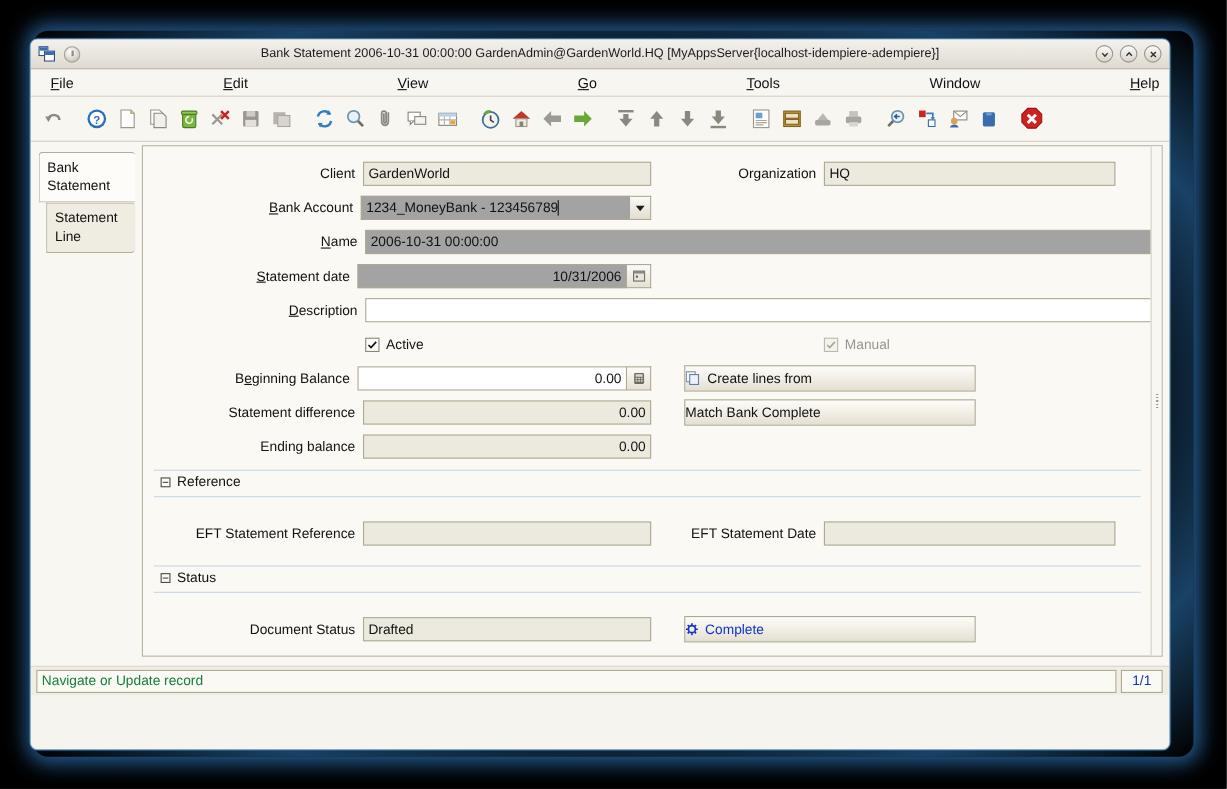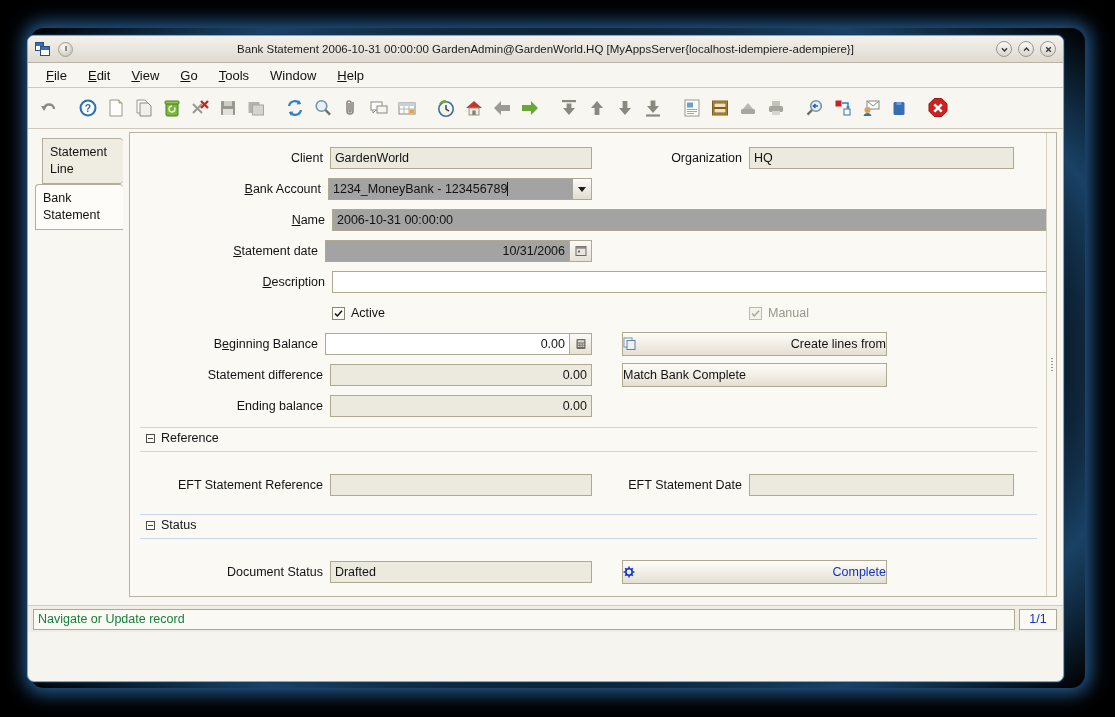--- a/index.html
+++ b/index.html
@@ -129,20 +129,21 @@
 
   
   #menubar {
     height: 24px;
     background: #f8f6f1;
     border-bottom: 1px solid #cfc9bb;
     display: flex;
     align-items: center;
     padding-left: 9px;
     gap: 3px;
+    justify-content: space-between;
   }
   .menu-item {
     font-size: 13px;
     color: #111;
     padding: 2px 9px;
     cursor: default;
     white-space: nowrap;
   }
   .menu-item .mn { text-decoration: underline; }
 
@@ -345,21 +346,21 @@
 
   
   .btn {
     height: 24px;
     border: 1px solid #b0a992;
     background: linear-gradient(to bottom, #fdfcf8 0%, #f2efe6 48%, #e4dfd2 100%);
     font-size: 12.5px;
     color: #121212;
     display: flex;
     align-items: center;
-    justify-content: space-between;
+    justify-content: flex-start;
     gap: 6px;
     box-sizing: border-box;
     width: 265px;
     white-space: nowrap;
   }
   .btn.link { color: #1134c8; }
 
   
   .section {
     margin: 10px 0 6px 0;
@@ -682,25 +683,25 @@
         <svg width="22" height="22" viewBox="0 0 22 22">
             <path d="M7.3 1.5 h7.4 L20 6.8 v7.4 L14.7 19.5 H7.3 L2 14.2 V6.8 Z" fill="#cc2222" stroke="#9e1414"></path>
             <path d="M7.3 7.3 L14.7 14.7 M14.7 7.3 L7.3 14.7" stroke="#fff" stroke-width="2.6"></path>
           </svg>
       </span>
     </div>
 
     <div id="content">
 
       <div id="tabstrip">
+        <div class="vtab sel">
+          <span>Bank Statement</span>
+        </div>
         <div class="vtab unsel">
           <span>Statement Line</span>
-        </div>
-        <div class="vtab sel">
-          <span>Bank Statement</span>
         </div>
       </div>
 
       <div id="panel">
         <div id="panel-inner">
 
           <div class="row">
             <div class="col-left">
               <div class="lbl l1">Client</div>
               <div class="fld ro w265">GardenWorld</div>

